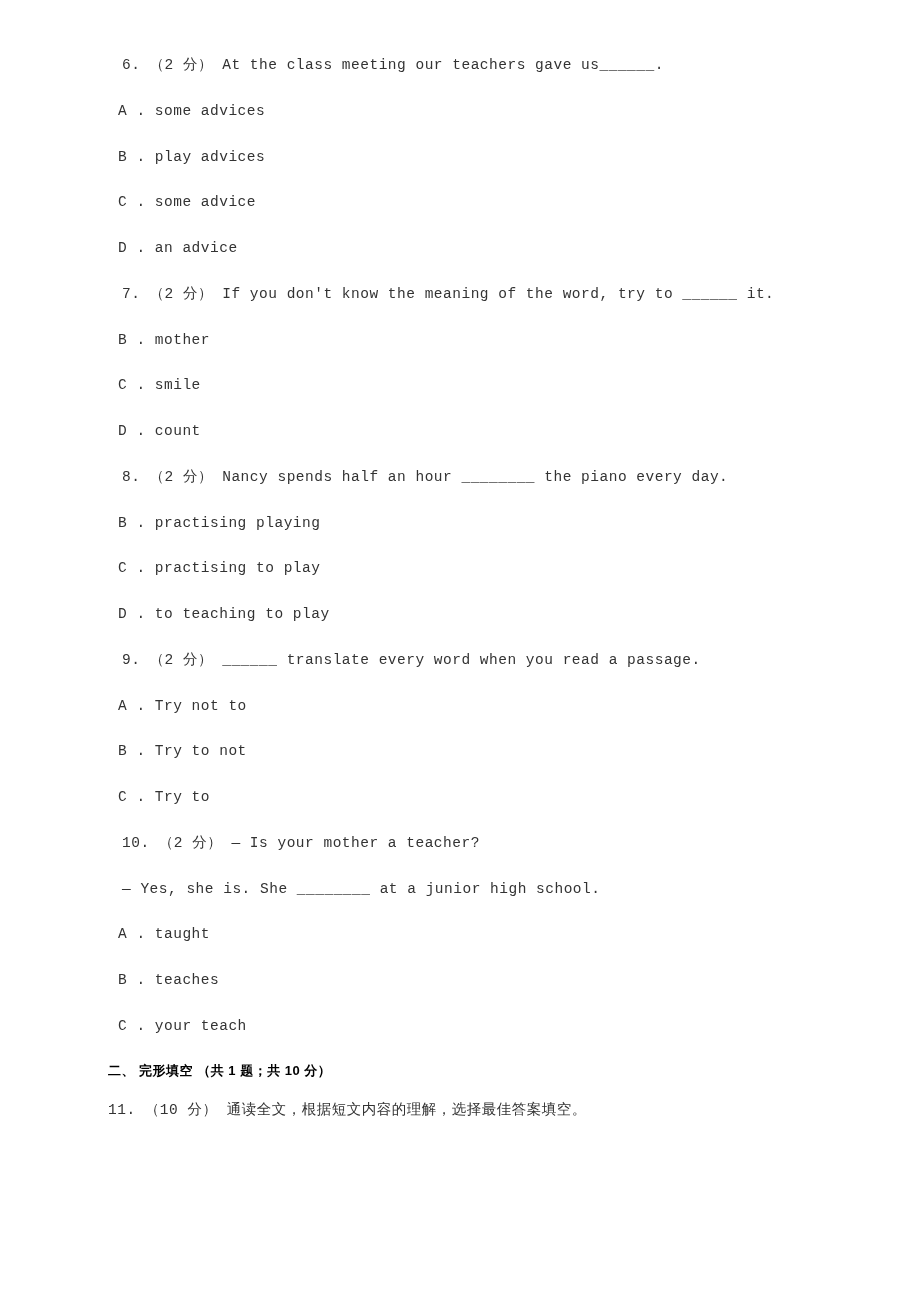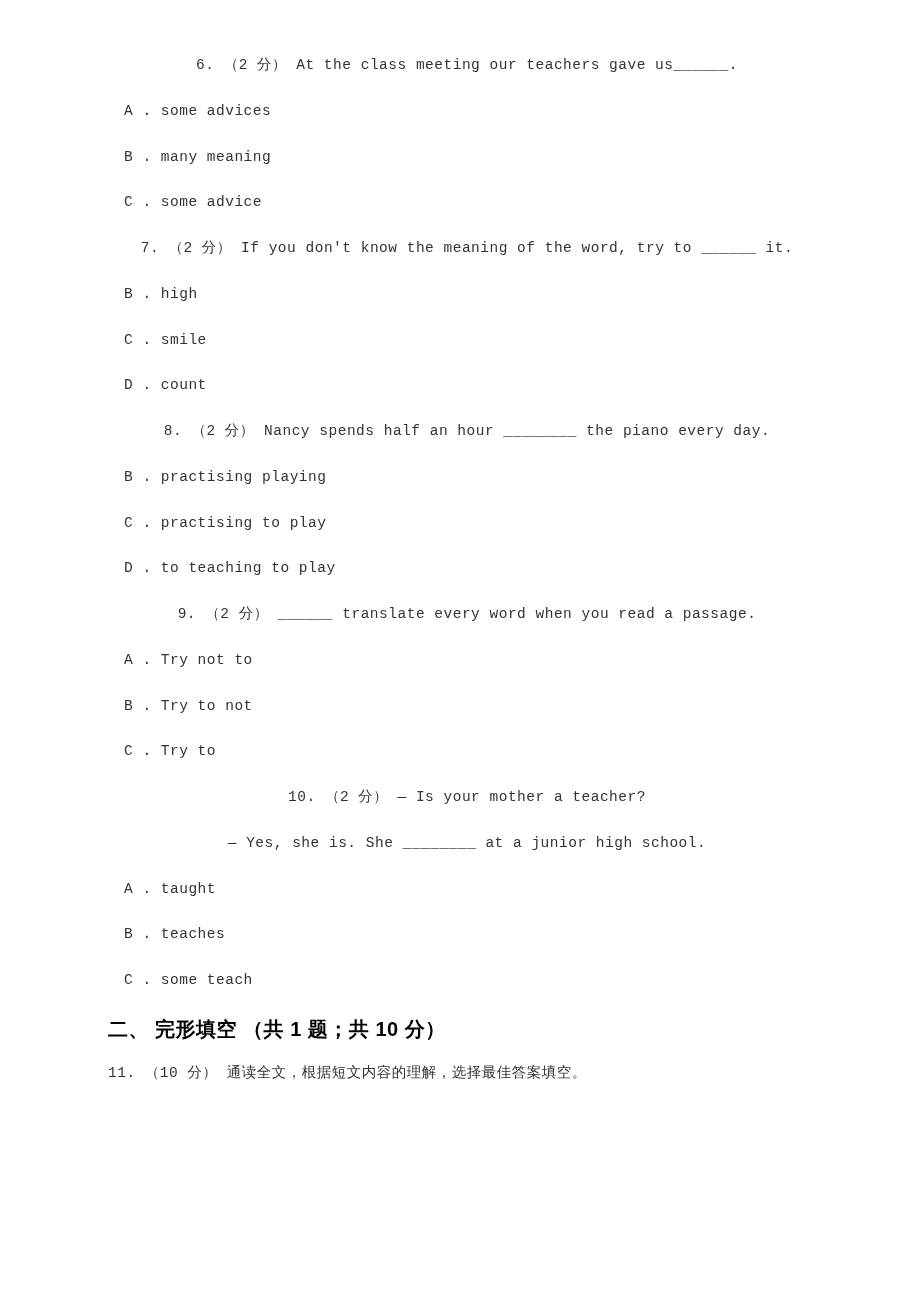--- a/index.html
+++ b/index.html
@@ -16,58 +16,58 @@
     padding: 55px 108px 0 108px;
     font-family: "SimSun", "宋体", "Courier New", monospace;
     font-size: 14.5px;
     color: #333333;
     letter-spacing: 0.5px;
     position: relative;
   }
   .q-stem {
     margin: 0 0 24px 14px;
     line-height: 1.5;
-    text-align: center;
   }
   .opt {
-    margin: 0 0 24px 16px;
+    margin: 0 0 24px 10px;
     line-height: 1.5;
     font-family: Liberation Mono, monospace;
   }
   .section-title {
     font-family: "SimHei", "黑体", sans-serif;
     font-weight: bold;
-    font-size: 20px;
+    font-size: 13px;
     color: #000;
     margin: 4px 0 20px 0;
   }
   .cloze-intro {
     margin: 0 0 22px 0;
   }
 </style>
 </head>
 <body>
 
 <div class="page">
 
   <p class="q-stem">
     <span>6.</span>
     <span>（2 分）</span>
     <span>At the class meeting our teachers gave us______.</span>
   </p>
   <p class="opt">A . some advices</p>
-  <p class="opt">B . many meaning</p>
+  <p class="opt">B . play advices</p>
   <p class="opt">C . some advice</p>
+  <p class="opt">D . an advice</p>
 
   <p class="q-stem">
     <span>7.</span>
     <span>（2 分）</span>
     <span>If you don't know the meaning of the word, try to ______ it.</span>
   </p>
-  <p class="opt">B . high</p>
+  <p class="opt">B . mother</p>
   <p class="opt">C . smile</p>
   <p class="opt">D . count</p>
 
   <p class="q-stem">
     <span>8.</span>
     <span>（2 分）</span>
     <span>Nancy spends half an hour ________ the piano every day.</span>
   </p>
   <p class="opt">B . practising playing</p>
   <p class="opt">C . practising to play</p>
@@ -83,21 +83,21 @@
   <p class="opt">C . Try to</p>
 
   <p class="q-stem">
     <span>10.</span>
     <span>（2 分）</span>
     <span>— Is your mother a teacher?</span>
   </p>
   <p class="q-stem">— Yes, she is. She ________ at a junior high school.</p>
   <p class="opt">A . taught</p>
   <p class="opt">B . teaches</p>
-  <p class="opt">C . some teach</p>
+  <p class="opt">C . your teach</p>
 
   <p class="section-title">二、 完形填空 （共 1 题；共 10 分）</p>
 
   <p class="cloze-intro">
     <span>11.</span>
     <span>（10 分）</span>
     <span>通读全文，根据短文内容的理解，选择最佳答案填空。</span>
   </p>
 
 </div>

